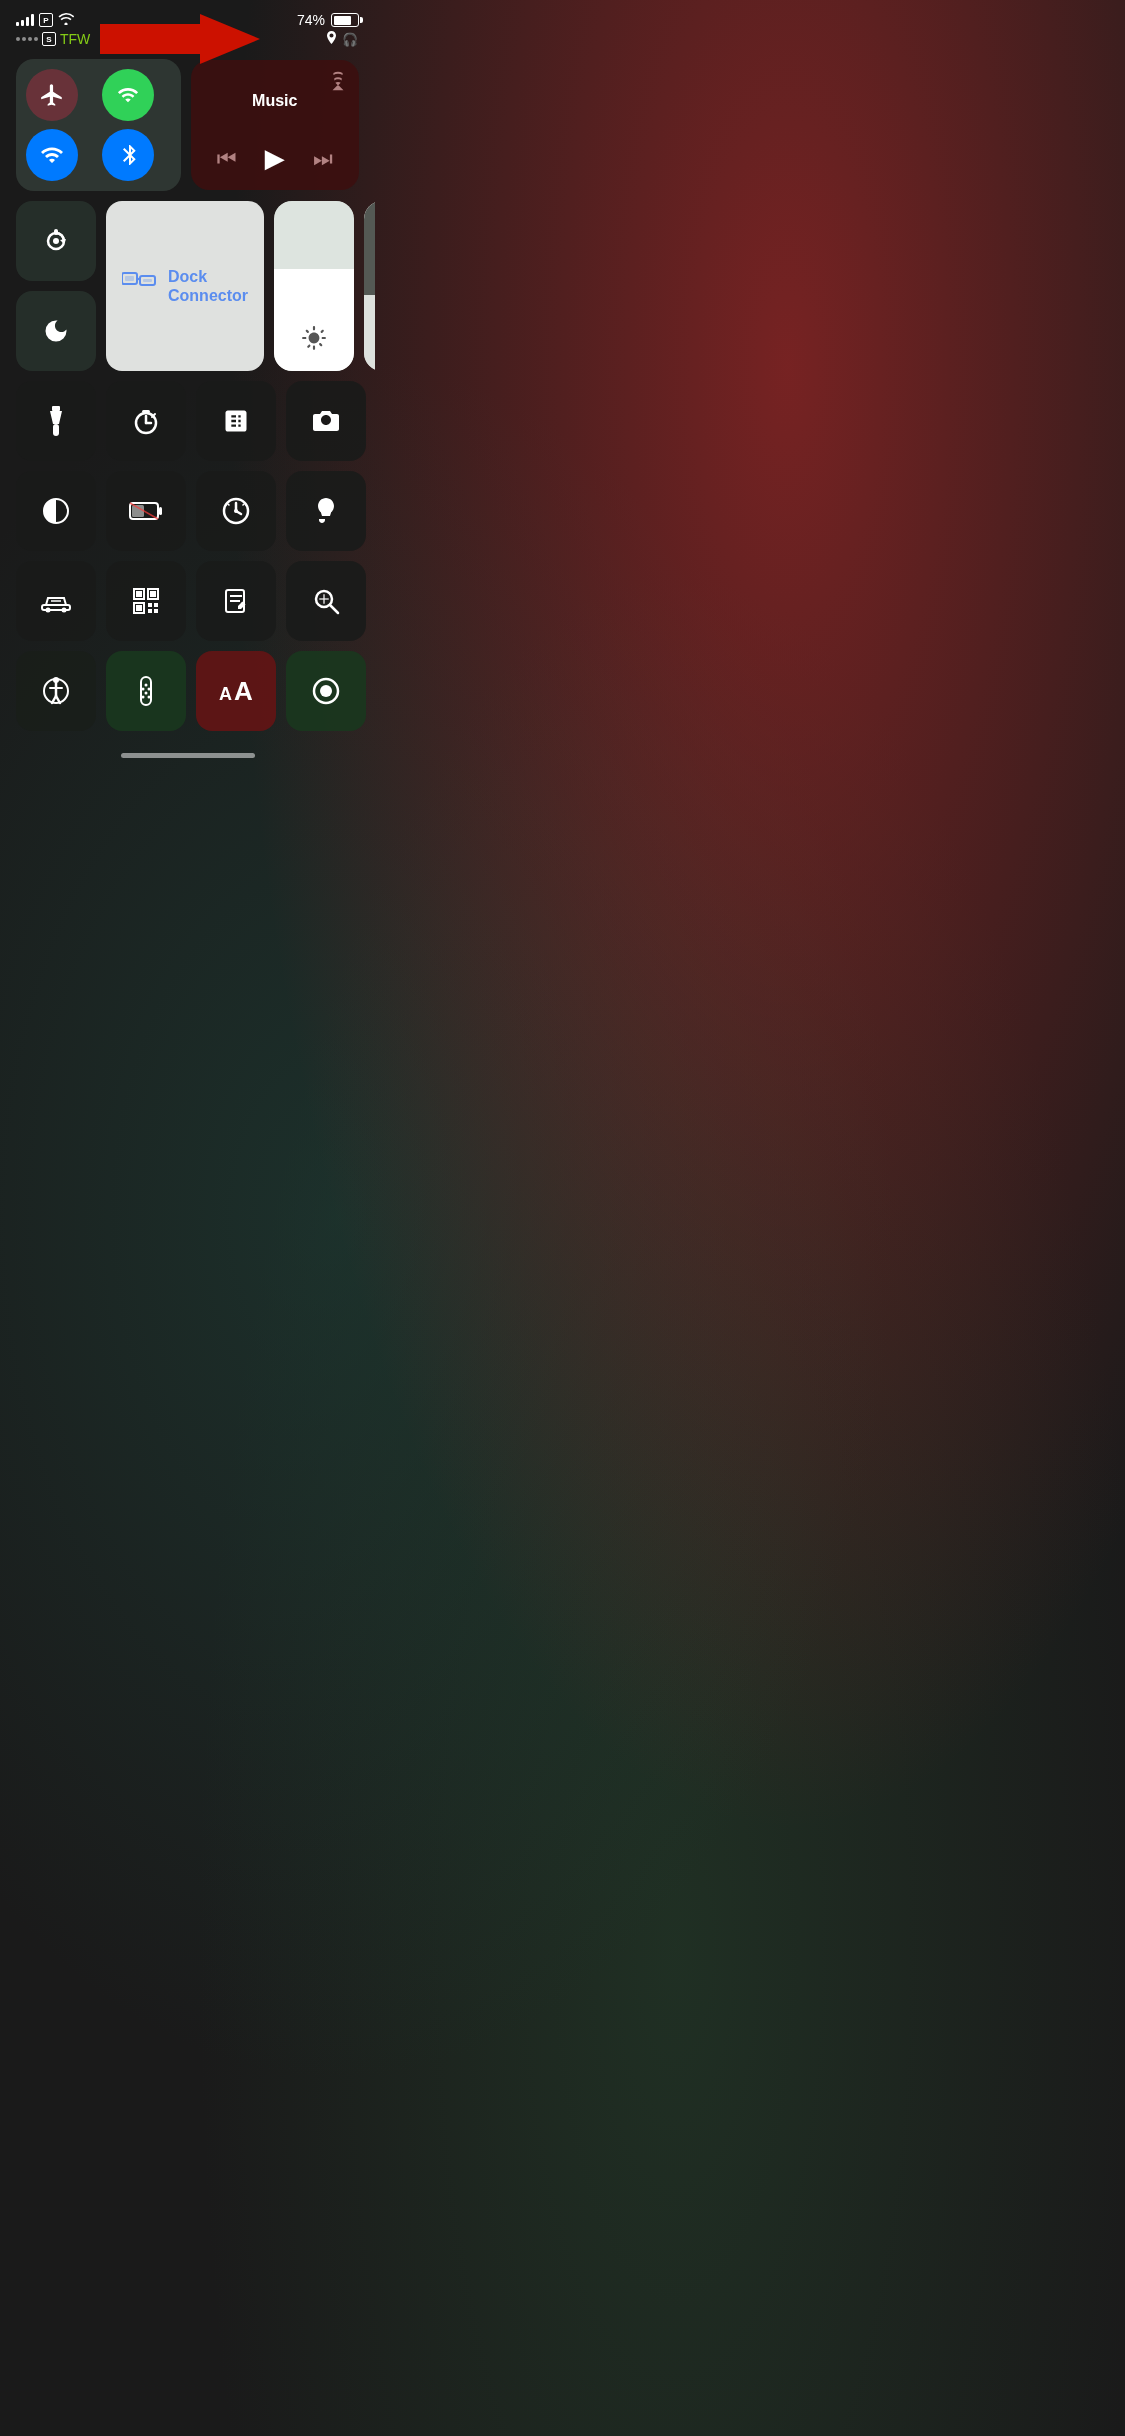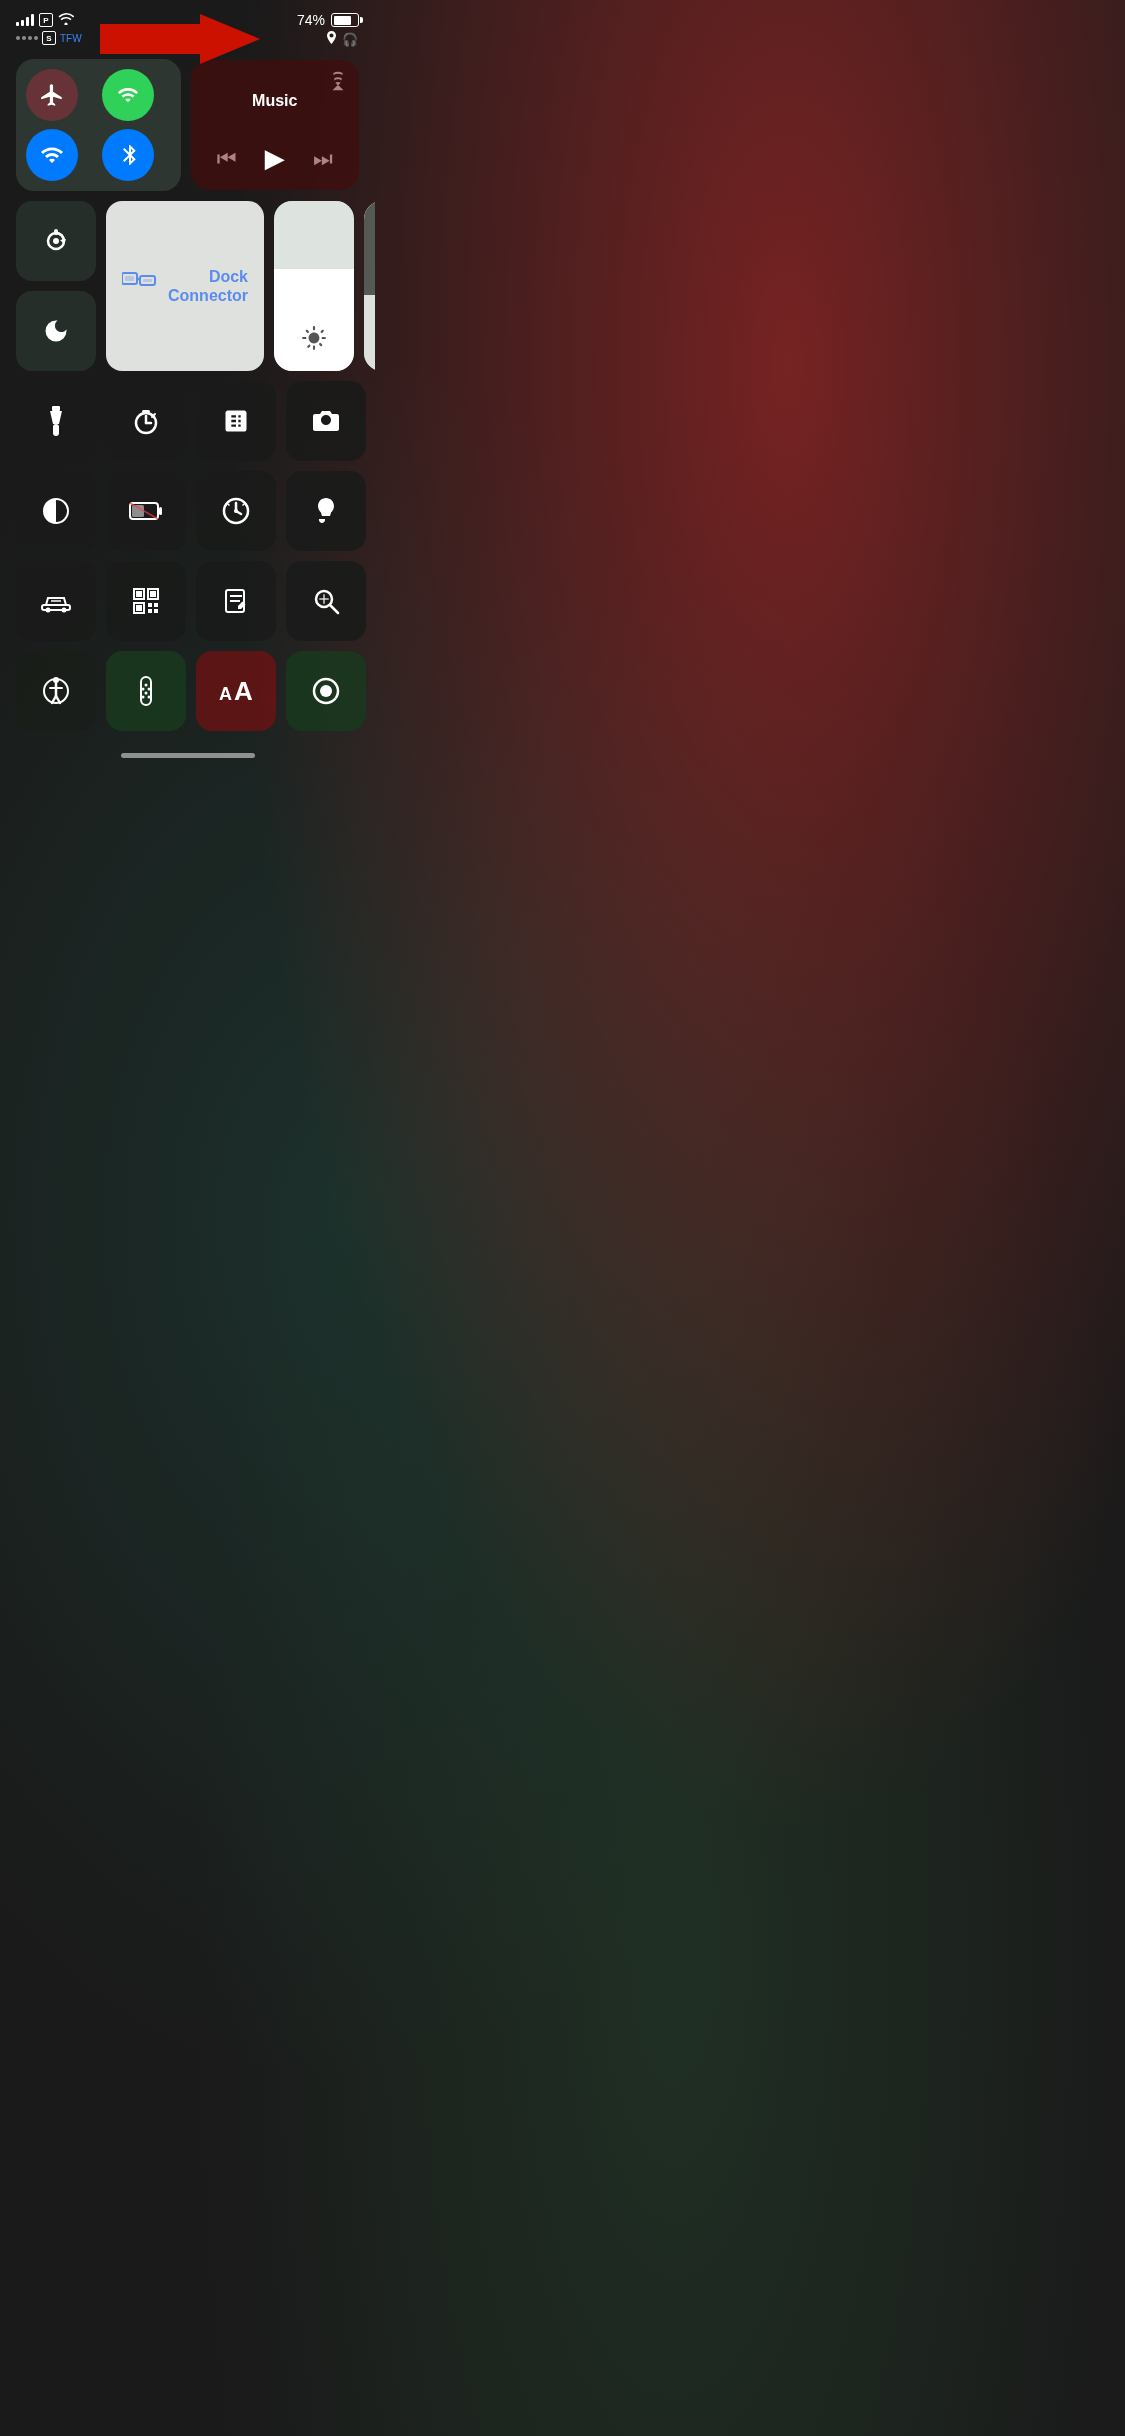--- a/index.html
+++ b/index.html
@@ -112,22 +112,22 @@
       border-radius: 2px;
       display: flex;
       align-items: center;
       justify-content: center;
       font-size: 8px;
       font-weight: bold;
       color: white;
     }
 
     .carrier-name {
-      color: #3b82f6;
-      font-size: 10px;
+      color: #84cc16;
+      font-size: 14px;
       font-weight: 500;
     }
 
     .status-right {
       display: flex;
       flex-direction: column;
       align-items: flex-end;
       gap: 3px;
     }
 
@@ -492,21 +492,21 @@
             <rect x="13" y="3" width="4" height="6" rx="2" fill="white"></rect>
           </svg>
         </div>
         <div class="cc-small-btn" style="height:80px;">
           <svg width="28" height="28" viewBox="0 0 24 24" fill="white">
             <path d="M12 3a9 9 0 1 0 9 9c0-.46-.04-.92-.1-1.36-.98 1.37-2.58 2.26-4.4 2.26-2.98 0-5.4-2.42-5.4-5.4 0-1.81.89-3.42 2.26-4.4-.44-.06-.9-.1-1.36-.1z"></path>
           </svg>
         </div>
       </div>
 
-      <div style="display:flex; flex-direction:column; gap:10px; flex:1;text-align:right;">
+      <div style="display:flex; flex-direction:column; gap:10px; flex:1;">
 
         <div class="dock-connector-btn">
           <span class="dock-connector-icon">
             <svg width="36" height="28" viewBox="0 0 36 28" fill="#5b8def">
               <rect x="0" y="4" width="15" height="11" rx="2" fill="none" stroke="#5b8def" stroke-width="2"></rect>
               <rect x="3" y="7" width="9" height="5" rx="1" fill="#5b8def" opacity="0.3"></rect>
               <rect x="18" y="7" width="15" height="9" rx="2" fill="none" stroke="#5b8def" stroke-width="2"></rect>
               <rect x="21" y="10" width="9" height="3" rx="1" fill="#5b8def" opacity="0.3"></rect>
               <line x1="15" y1="9" x2="18" y2="11" stroke="#5b8def" stroke-width="2"></line>
             </svg>

